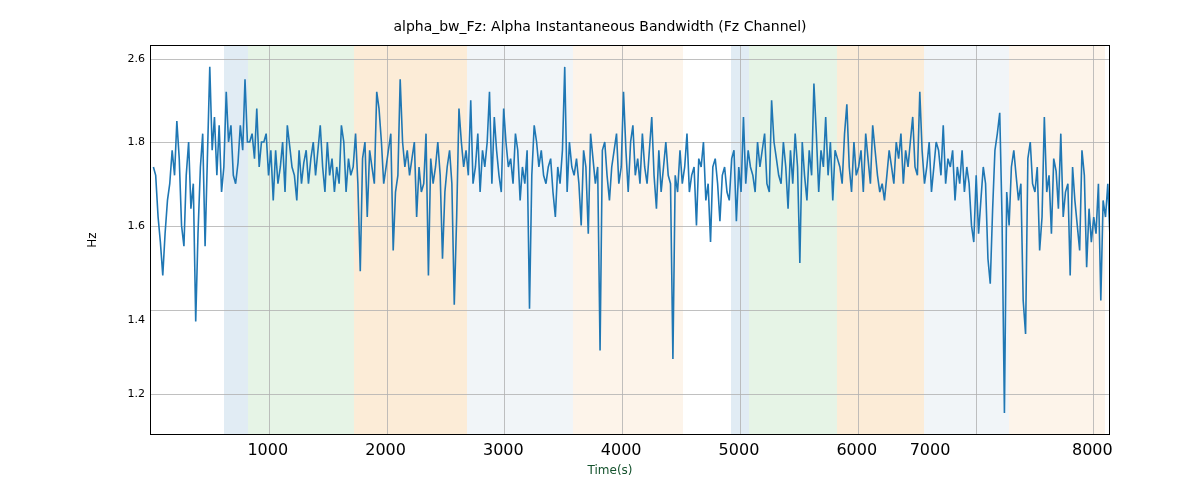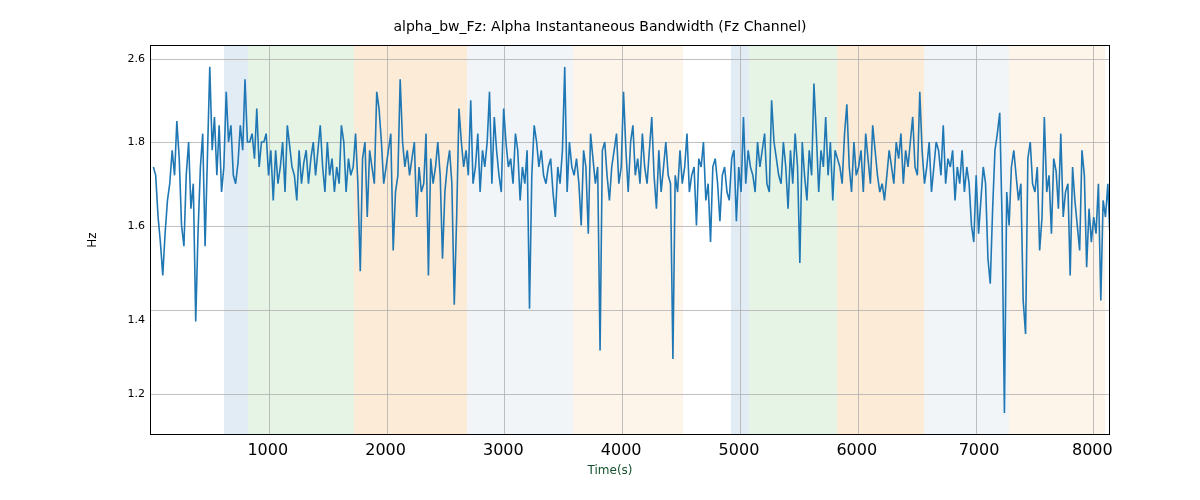--- a/index.html
+++ b/index.html
@@ -108,21 +108,21 @@
       <div class="ytick" style="top: 319px;">1.4</div>
       <div class="ytick" style="top: 225.323px;">1.6</div>
       <div class="ytick" style="top: 141.452px;">1.8</div>
       <div class="ytick" style="top: 57.5806px;">2.6</div>
       <div class="xtick" style="left: 267.791px;">1000</div>
       <div class="xtick" style="left: 385.583px;">2000</div>
       <div class="xtick" style="left: 503.374px;">3000</div>
       <div class="xtick" style="left: 621.166px;">4000</div>
       <div class="xtick" style="left: 738.957px;">5000</div>
       <div class="xtick" style="left: 856.748px;">6000</div>
-      <div class="xtick" style="left: 979px;">7000</div>
+      <div class="xtick" style="left: 930px;">7000</div>
       <div class="xtick" style="left: 1092.33px;">8000</div>
     </div>
   <div class="plot-area" id="plot">
     <div id="band-layer">
         <div class="band" style="left: 73.0307px; width: 23.5583px; background: rgb(168, 200, 224);"></div>
         <div class="band" style="left: 96.589px; width: 106.012px; background: rgb(184, 224, 184);"></div>
         <div class="band" style="left: 202.601px; width: 113.08px; background: rgb(246, 200, 140);"></div>
         <div class="band" style="left: 315.681px; width: 106.012px; background: rgb(214, 226, 236);"></div>
         <div class="band" style="left: 421.693px; width: 110.724px; background: rgb(249, 224, 194);"></div>
         <div class="band" style="left: 579.534px; width: 18.8466px; background: rgb(168, 200, 224);"></div>

